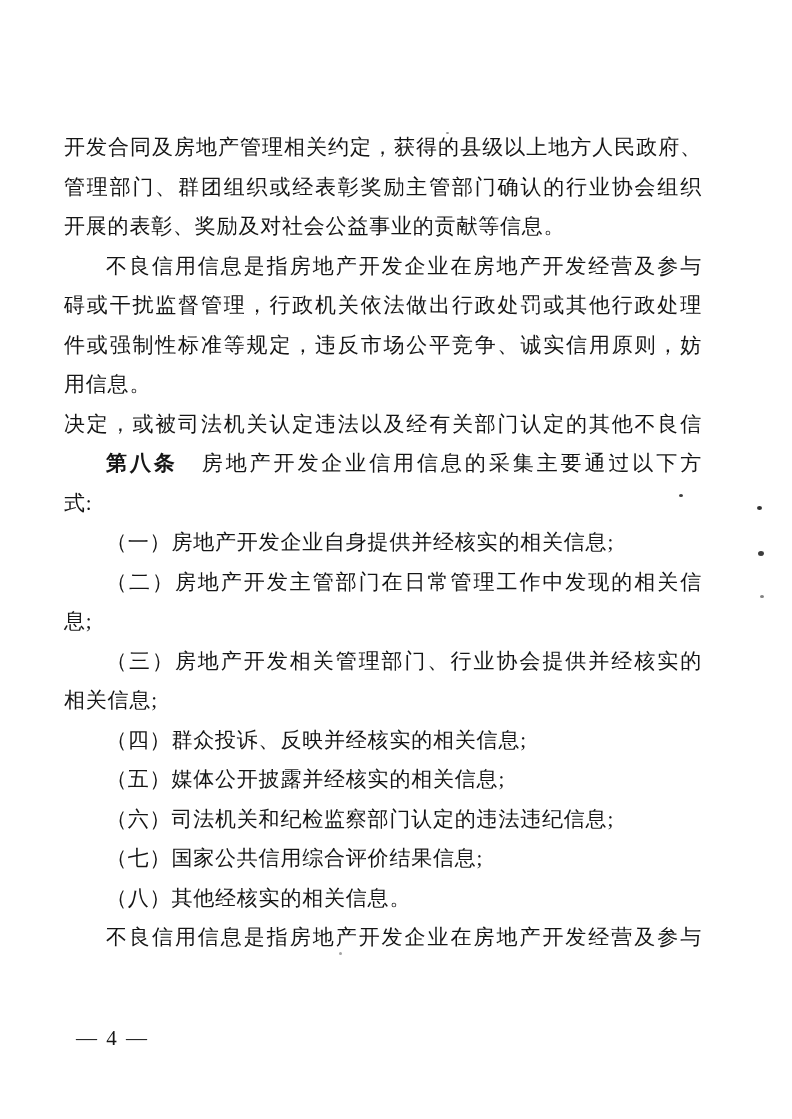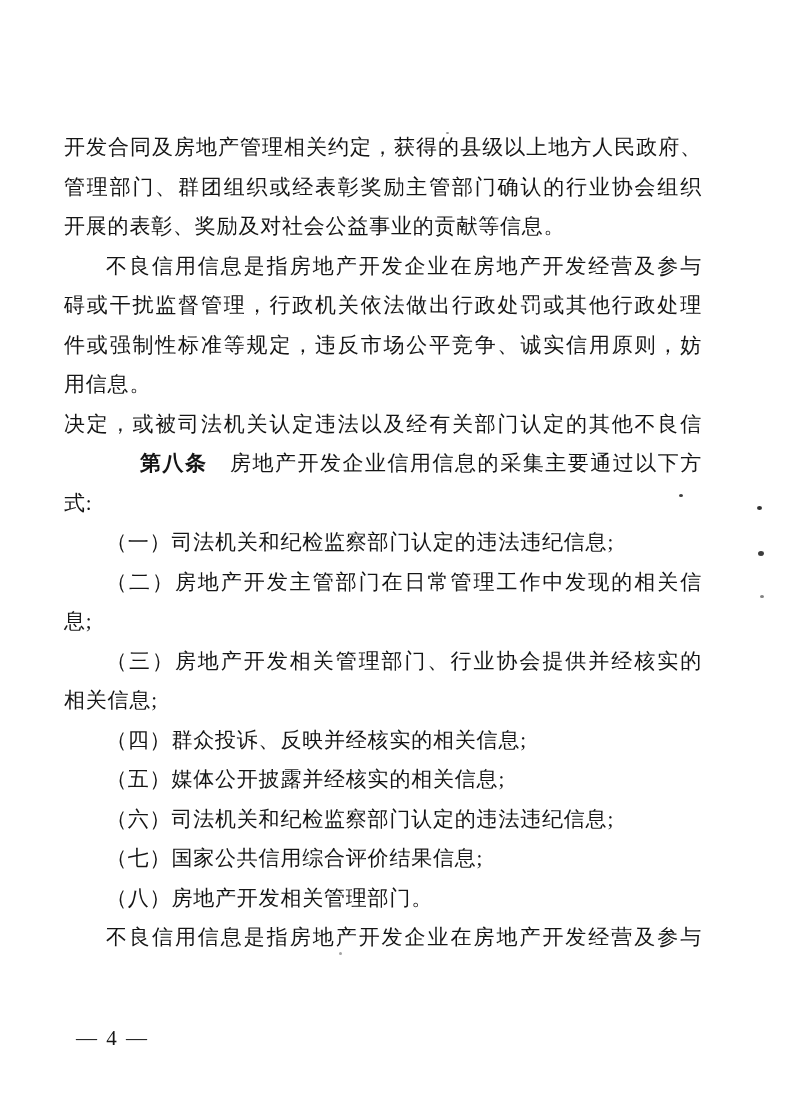--- a/index.html
+++ b/index.html
@@ -30,21 +30,20 @@
     text-align-last: left;
   }
   .line.fill {
     text-align-last: justify;
   }
   .line.indent {
     padding-left: 42px;
   }
   .bold {
     font-weight: bold;
-    margin-left: 34px;
   }
   .footer {
     position: absolute;
     left: 76px;
     top: 1026px;
     font-size: 21px;
     letter-spacing: 2px;
     color: var(--ink, #151515);
   }
   .speck {
@@ -68,30 +67,30 @@
       <div class="line fill">开发合同及房地产管理相关约定，获得的县级以上地方人民政府、</div>
       <div class="line fill">管理部门、群团组织或经表彰奖励主管部门确认的行业协会组织</div>
       <div class="line">开展的表彰、奖励及对社会公益事业的贡献等信息。</div>
       <div class="line indent fill">不良信用信息是指房地产开发企业在房地产开发经营及参与</div>
       <div class="line fill">碍或干扰监督管理，行政机关依法做出行政处罚或其他行政处理</div>
       <div class="line fill">件或强制性标准等规定，违反市场公平竞争、诚实信用原则，妨</div>
       <div class="line">用信息。</div>
       <div class="line fill">决定，或被司法机关认定违法以及经有关部门认定的其他不良信</div>
       <div class="line indent fill"><span class="bold">第八条</span>　房地产开发企业信用信息的采集主要通过以下方</div>
       <div class="line">式:</div>
-      <div class="line indent">（一）司法机关和纪检监察部门认定的违法违纪信息;</div>
+      <div class="line indent">（一）房地产开发企业自身提供并经核实的相关信息;</div>
       <div class="line indent fill">（二）房地产开发主管部门在日常管理工作中发现的相关信</div>
       <div class="line">息;</div>
       <div class="line indent fill">（三）房地产开发相关管理部门、行业协会提供并经核实的</div>
       <div class="line">相关信息;</div>
       <div class="line indent">（四）群众投诉、反映并经核实的相关信息;</div>
       <div class="line indent">（五）媒体公开披露并经核实的相关信息;</div>
       <div class="line indent">（六）司法机关和纪检监察部门认定的违法违纪信息;</div>
       <div class="line indent">（七）国家公共信用综合评价结果信息;</div>
-      <div class="line indent">（八）房地产开发相关管理部门。</div>
+      <div class="line indent">（八）其他经核实的相关信息。</div>
       <div class="line indent fill">不良信用信息是指房地产开发企业在房地产开发经营及参与</div>
     </div>
 
   <div class="footer">— 4 —</div>
 
   <div class="speck s1"></div>
   <div class="speck s2"></div>
   <div class="speck s3"></div>
   <div class="speck s4"></div>
   <div class="speck s5"></div>

